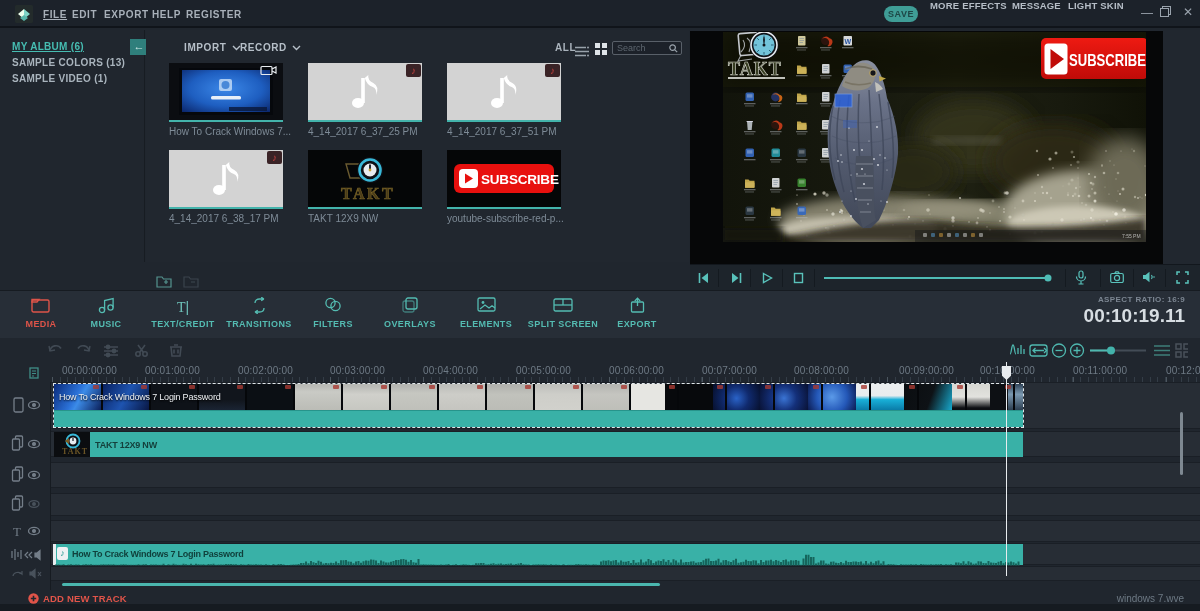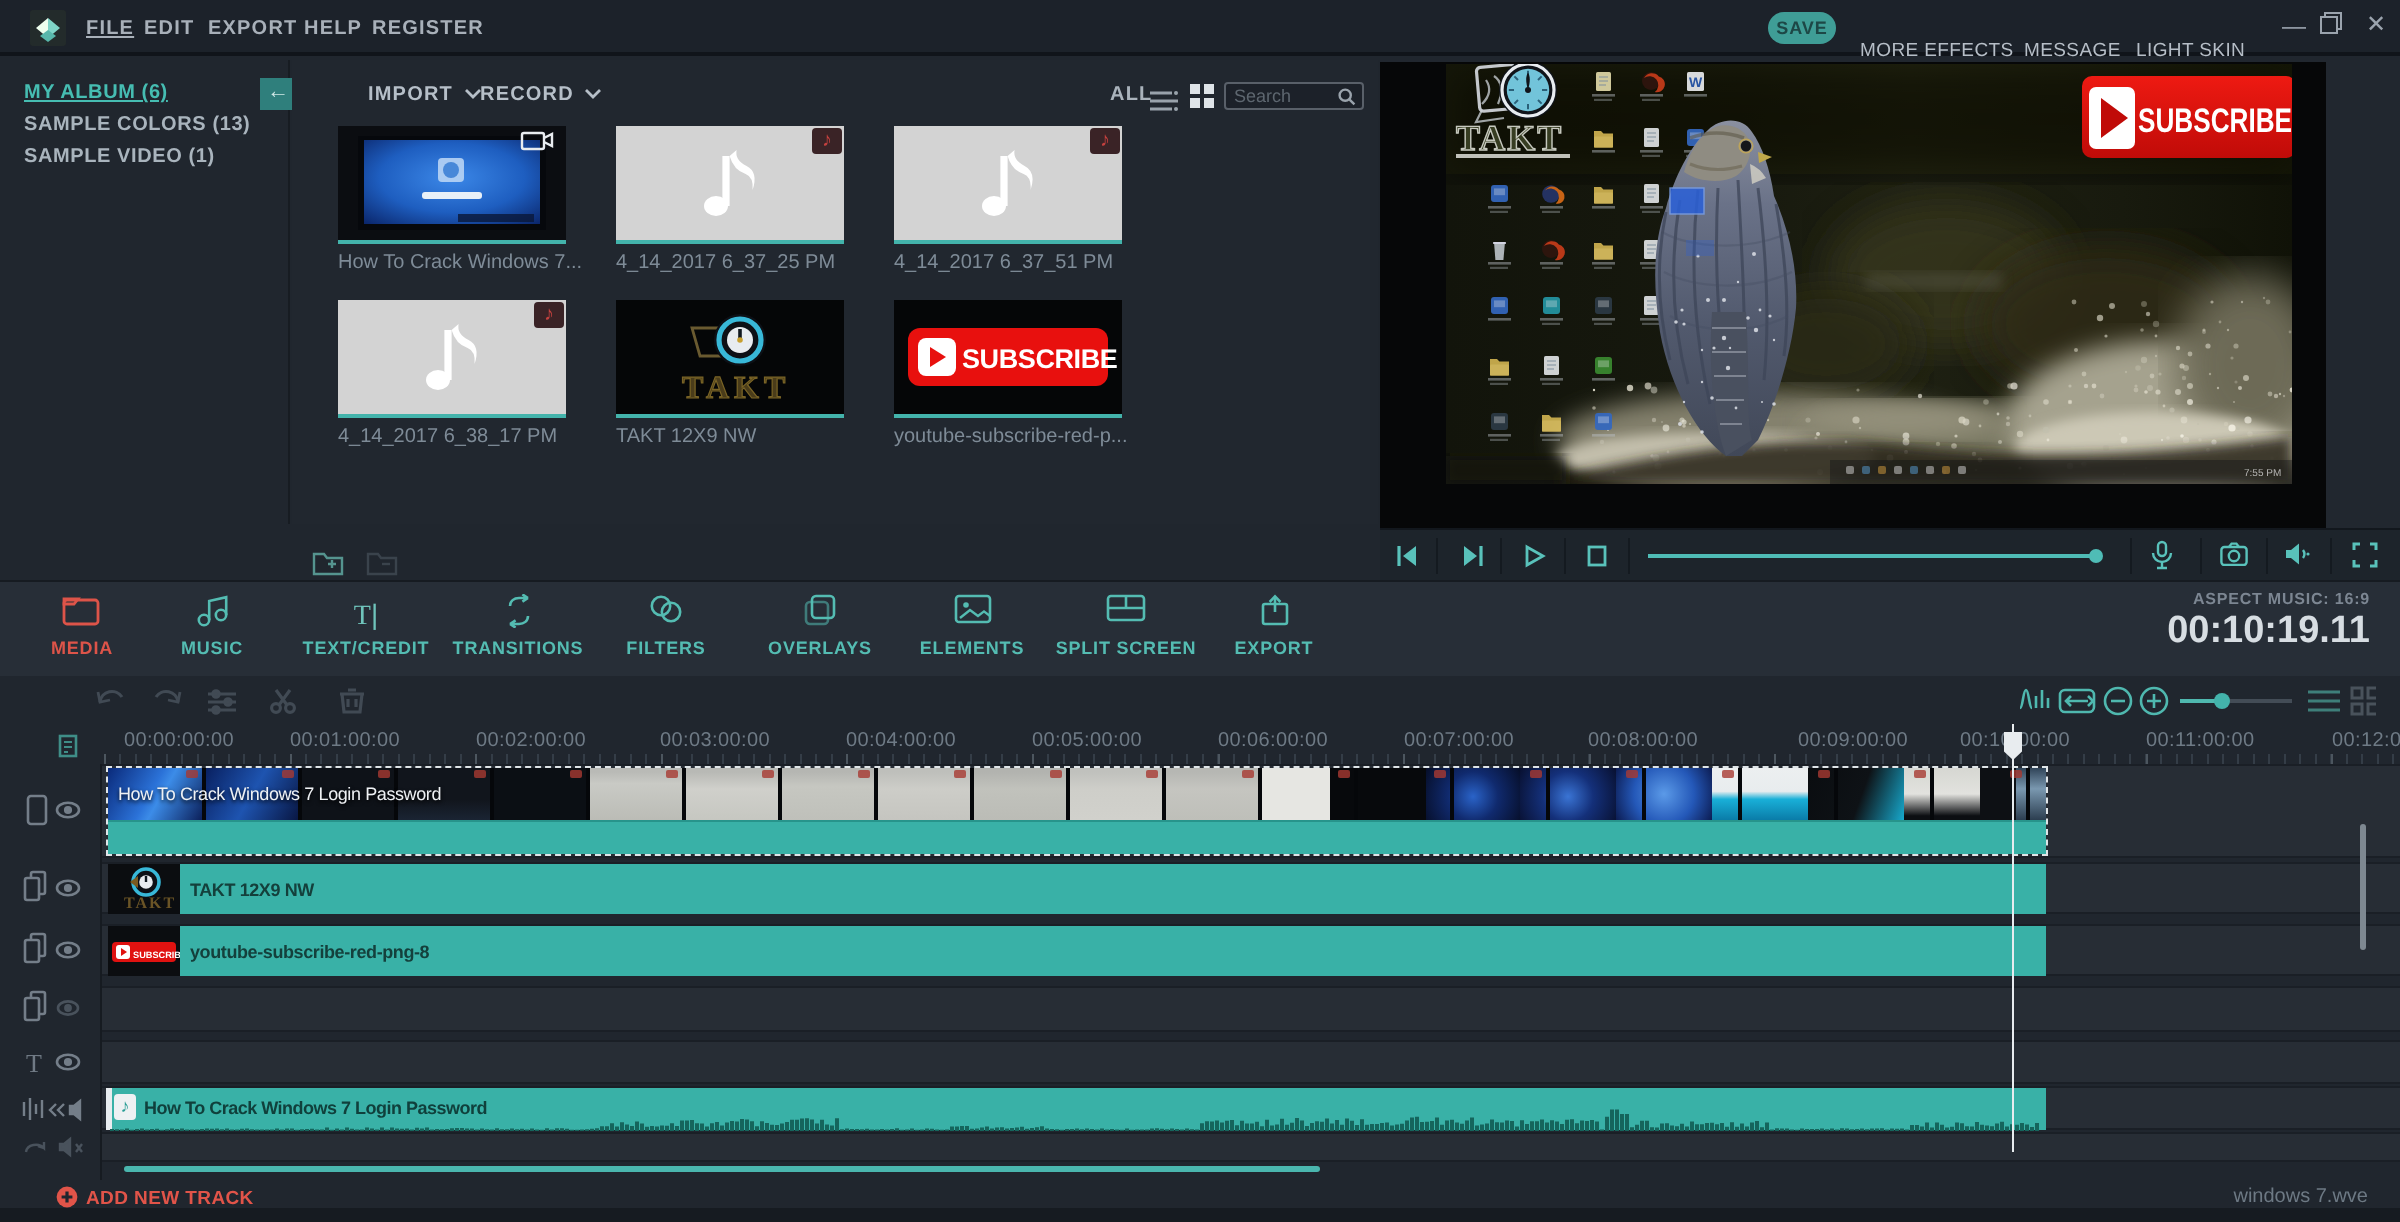--- a/index.html
+++ b/index.html
@@ -7,21 +7,21 @@
     font-family:"Liberation Sans", sans-serif; }
   #app { position:relative; width:1200px; height:611px; background:#20262e; }
   .abs { position:absolute; }
 
   
   #topbar { position:absolute; left:0; top:0; width:1200px; height:28px; background:#1c222a; border-bottom:2px solid #10141a; }
   #topbar .menu { position:absolute; top:9px; font-size:10px; font-weight:bold; color:#a8b0b9; letter-spacing:0.6px; }
   #logo { position:absolute; left:15px; top:5px; width:18px; height:18px; background:#262e28; border-radius:2px; overflow:hidden; }
   .savebtn { position:absolute; left:884px; top:6px; width:34px; height:16px; background:#3f9d96; border-radius:8px;
      color:#1d4746; font-size:9px; font-weight:bold; text-align:center; line-height:16px; letter-spacing:0.5px; }
-  #topbar .rmenu { position:absolute; top:20px; font-size:9.5px; font-weight:normal; color:#b6bec7; letter-spacing:0.2px; }
+  #topbar .rmenu { position:absolute; top:0; font-size:9.5px; font-weight:bold; color:#b6bec7; letter-spacing:0.2px; }
   .winbtn { position:absolute; top:0; color:#9aa3ad; font-size:12px; }
 
   
   #albums { position:absolute; left:0; top:30px; width:145px; height:232px; background:#20262e; border-right:1px solid #171c22; }
   .alb-active { position:absolute; left:12px; top:11px; color:#46bdb2; font-size:10px; font-weight:bold; text-decoration:underline; letter-spacing:0.3px;}
   .alb { position:absolute; left:12px; color:#a9b4bd; font-size:10px; font-weight:bold; letter-spacing:0.3px;}
   .backbtn { position:absolute; left:130px; top:9px; width:18px; height:16px; background:#2f7f7c; color:#cfe8e6; font-size:11px; text-align:center; line-height:15px; }
 
   #media { position:absolute; left:146px; top:30px; width:543px; height:232px; background:#21272f; }
   .mhdr { position:absolute; top:12px; color:#b6bfc8; font-size:10px; font-weight:bold; letter-spacing:0.6px; }
@@ -723,21 +723,21 @@
     <div class="mode" style="left:607px; width:60px;">
       <div class="mi"><svg width="15" height="16" viewBox="0 0 15 16">
             <rect x="1.5" y="5" width="12" height="10" rx="1" fill="none" stroke="#54bcb2" stroke-width="1.3"></rect>
             <line x1="7.5" y1="1.5" x2="7.5" y2="9" stroke="#54bcb2" stroke-width="1.3"></line>
             <path d="M4.8 4 L7.5 1.2 L10.2 4" fill="none" stroke="#54bcb2" stroke-width="1.3"></path>
           </svg></div>
       <div class="mt">EXPORT</div>
     </div>
   </div>
   <div id="aspect">
-    <div class="ar">ASPECT MUSIC: 16:9</div>
+    <div class="ar">ASPECT RATIO: 16:9</div>
     <div class="tc">00:10:19.11</div>
   </div>
 
   <div id="ttools">
     <svg class="abs" style="left:46px; top:4px;" width="150" height="16" viewBox="0 0 150 16">
       <g stroke="#414a54" stroke-width="1.6" fill="none">
         <path d="M4 9 a6 6 0 0 1 11 -2.5"></path>
           <path d="M3 4 l1 5 l5 -1" stroke-width="1.4"></path>
         <path d="M43 9 a6 6 0 0 0 -11 -2.5"></path>
           <path d="M44 4 l-1 5 l-5 -1" stroke-width="1.4"></path>
@@ -883,31 +883,20 @@
           <circle cx="19" cy="9" r="6.5" fill="#0d1016" stroke="#38b8d8" stroke-width="1.8"></circle>
           <circle cx="19" cy="9" r="3.4" fill="#e8ecf0"></circle>
             <path d="M19 9 V6" stroke="#101820" stroke-width="1.2"></path>
           <path d="M11 9 l4 -3 v6 Z" fill="#7a5a20"></path>
           <text x="8" y="22" font-family="Liberation Serif, serif" font-size="8" font-weight="bold" fill="#6a5426" letter-spacing="1">TAKT</text>
         </svg>
       </div>
       <div class="abs" style="left:41px; top:8px; color:#14403c; font-size:9px; letter-spacing:-0.2px; font-weight:bold;">TAKT 12X9 NW</div>
     </div>
 
-    <div class="abs teal" style="left:54px; top:81px; width:969px; height:25px;">
-      <div class="abs" style="left:0; top:0; width:36px; height:25px; background:#0b0d10;" id="sub-mini">
-        <svg width="36" height="25" viewBox="0 0 36 25">
-          <rect x="2" y="8" width="32" height="10" rx="2" fill="#e01210"></rect>
-          <rect x="4" y="9.5" width="7" height="7" rx="1.5" fill="#ffffff"></rect>
-          <path d="M6.5 11 L9.5 13 L6.5 15 Z" fill="#e01210"></path>
-          <text x="12.5" y="15.8" font-family="Liberation Sans, sans-serif" font-size="4.6" font-weight="bold" fill="#ffffff">SUBSCRIBE</text>
-        </svg>
-      </div>
-      <div class="abs" style="left:41px; top:8px; color:#14403c; font-size:9px; letter-spacing:-0.2px; font-weight:bold;">youtube-subscribe-red-png-8</div>
-    </div>
 
     <div class="abs teal" style="left:54px; top:162px; width:969px; height:21px;">
       <div class="abs" style="left:-1px; top:0; width:3px; height:21px; background:#e8ecef;"></div>
       <div class="abs" style="left:3px; top:3px; width:11px; height:13px; background:#eef1f3; border-radius:2px; color:#2a9d95; font-size:9px; text-align:center; line-height:13px;">♪</div>
       <div class="abs" style="left:18px; top:5px; color:#10403c; font-size:9px; letter-spacing:-0.25px; font-weight:bold; white-space:nowrap;">How To Crack Windows 7 Login Password</div>
       <div id="waveform" class="abs" style="left:0; top:2px; width:969px; height:21px;"><svg width="969" height="21" viewBox="0 0 969 21">
             <path d="M2 19.5 v-1.0 M4.5 19.5 v-0.9 M7.0 19.5 v-0.7 M9.5 19.5 v-1.3 M12.0 19.5 v-0.6 M14.5 19.5 v-1.0 M17.0 19.5 v-1.3 M19.5 19.5 v-0.7 M22.0 19.5 v-1.0 M24.5 19.5 v-1.1 M27.0 19.5 v-0.6 M29.5 19.5 v-0.9 M32.0 19.5 v-1.2 M34.5 19.5 v-1.0 M37.0 19.5 v-1.2 M39.5 19.5 v-0.7 M42.0 19.5 v-0.8 M44.5 19.5 v-0.7 M47.0 19.5 v-1.0 M49.5 19.5 v-1.3 M52.0 19.5 v-1.1 M54.5 19.5 v-1.2 M57.0 19.5 v-0.9 M59.5 19.5 v-1.2 M62.0 19.5 v-0.7 M64.5 19.5 v-0.8 M67.0 19.5 v-1.1 M69.5 19.5 v-1.2 M72.0 19.5 v-0.9 M74.5 19.5 v-0.7 M77.0 19.5 v-0.8 M79.5 19.5 v-0.8 M82.0 19.5 v-0.8 M84.5 19.5 v-1.2 M87.0 19.5 v-0.8 M89.5 19.5 v-1.3 M92.0 19.5 v-1.3 M94.5 19.5 v-0.6 M97.0 19.5 v-0.9 M99.5 19.5 v-1.0 M102.0 19.5 v-1.1 M104.5 19.5 v-0.8 M107.0 19.5 v-0.8 M109.5 19.5 v-1.7 M112.0 19.5 v-0.6 M114.5 19.5 v-1.3 M117.0 19.5 v-0.7 M119.5 19.5 v-1.7 M122.0 19.5 v-1.1 M124.5 19.5 v-0.7 M127.0 19.5 v-0.8 M129.5 19.5 v-1.8 M132.0 19.5 v-1.3 M134.5 19.5 v-0.8 M137.0 19.5 v-1.8 M139.5 19.5 v-0.8 M142.0 19.5 v-1.7 M144.5 19.5 v-1.3 M147.0 19.5 v-1.1 M149.5 19.5 v-1.3 M152.0 19.5 v-0.7 M154.5 19.5 v-1.6 M157.0 19.5 v-1.2 M159.5 19.5 v-1.8 M162.0 19.5 v-0.7 M164.5 19.5 v-1.0 M167.0 19.5 v-0.9 M169.5 19.5 v-1.0 M172.0 19.5 v-1.4 M174.5 19.5 v-1.5 M177.0 19.5 v-1.5 M179.5 19.5 v-1.2 M182.0 19.5 v-1.2 M184.5 19.5 v-0.8 M187.0 19.5 v-1.2 M189.5 19.5 v-0.9 M192.0 19.5 v-0.8 M194.5 19.5 v-1.4 M197.0 19.5 v-0.9 M199.5 19.5 v-0.9 M202.0 19.5 v-1.3 M204.5 19.5 v-0.9 M207.0 19.5 v-1.1 M209.5 19.5 v-0.7 M212.0 19.5 v-1.3 M214.5 19.5 v-0.8 M217.0 19.5 v-0.6 M219.5 19.5 v-1.4 M222.0 19.5 v-0.7 M224.5 19.5 v-1.4 M227.0 19.5 v-1.4 M229.5 19.5 v-1.1 M232.0 19.5 v-0.6 M234.5 19.5 v-0.6 M237.0 19.5 v-0.8 M239.5 19.5 v-0.9 M242.0 19.5 v-1.1 M244.5 19.5 v-1.4 M247.0 19.5 v-2.4 M249.5 19.5 v-2.4 M252.0 19.5 v-3.9 M254.5 19.5 v-2.2 M257.0 19.5 v-4.4 M259.5 19.5 v-3.3 M262.0 19.5 v-2.5 M264.5 19.5 v-4.7 M267.0 19.5 v-3.7 M269.5 19.5 v-2.1 M272.0 19.5 v-2.5 M274.5 19.5 v-2.2 M277.0 19.5 v-2.7 M279.5 19.5 v-2.6 M282.0 19.5 v-3.9 M284.5 19.5 v-2.5 M287.0 19.5 v-5.3 M289.5 19.5 v-5.3 M292.0 19.5 v-5.5 M294.5 19.5 v-3.9 M297.0 19.5 v-3.8 M299.5 19.5 v-2.2 M302.0 19.5 v-3.9 M304.5 19.5 v-4.5 M307.0 19.5 v-2.7 M309.5 19.5 v-4.2 M312.0 19.5 v-5.0 M314.5 19.5 v-4.8 M317.0 19.5 v-6.0 M319.5 19.5 v-5.8 M322.0 19.5 v-4.9 M324.5 19.5 v-2.4 M327.0 19.5 v-4.9 M329.5 19.5 v-4.0 M332.0 19.5 v-3.1 M334.5 19.5 v-3.0 M337.0 19.5 v-3.8 M339.5 19.5 v-4.5 M342.0 19.5 v-5.6 M344.5 19.5 v-5.6 M347.0 19.5 v-6.3 M349.5 19.5 v-6.4 M352.0 19.5 v-5.8 M354.5 19.5 v-3.7 M357.0 19.5 v-5.6 M359.5 19.5 v-3.2 M362.0 19.5 v-2.8 M364.5 19.5 v-6.4 M367.0 19.5 v-0.9 M369.5 19.5 v-1.2 M372.0 19.5 v-1.0 M374.5 19.5 v-1.0 M377.0 19.5 v-0.9 M379.5 19.5 v-1.1 M382.0 19.5 v-0.8 M384.5 19.5 v-0.8 M387.0 19.5 v-1.0 M389.5 19.5 v-0.8 M392.0 19.5 v-1.0 M394.5 19.5 v-1.4 M397.0 19.5 v-0.6 M399.5 19.5 v-0.7 M402.0 19.5 v-1.2 M404.5 19.5 v-0.6 M407.0 19.5 v-0.8 M409.5 19.5 v-1.3 M412.0 19.5 v-1.1 M414.5 19.5 v-0.8 M417.0 19.5 v-0.6 M419.5 19.5 v-0.8 M422.0 19.5 v-2.3 M424.5 19.5 v-2.2 M427.0 19.5 v-2.5 M429.5 19.5 v-2.5 M432.0 19.5 v-1.1 M434.5 19.5 v-1.3 M437.0 19.5 v-1.7 M439.5 19.5 v-2.3 M442.0 19.5 v-1.3 M444.5 19.5 v-1.7 M447.0 19.5 v-1.9 M449.5 19.5 v-1.2 M452.0 19.5 v-1.5 M454.5 19.5 v-1.8 M457.0 19.5 v-2.1 M459.5 19.5 v-1.1 M462.0 19.5 v-1.5 M464.5 19.5 v-1.9 M467.0 19.5 v-2.4 M469.5 19.5 v-1.3 M472.0 19.5 v-1.0 M474.5 19.5 v-0.9 M477.0 19.5 v-0.6 M479.5 19.5 v-1.0 M482.0 19.5 v-1.0 M484.5 19.5 v-1.3 M487.0 19.5 v-0.9 M489.5 19.5 v-1.3 M492.0 19.5 v-1.0 M494.5 19.5 v-0.7 M497.0 19.5 v-1.2 M499.5 19.5 v-0.8 M502.0 19.5 v-1.0 M504.5 19.5 v-0.7 M507.0 19.5 v-0.6 M509.5 19.5 v-1.3 M512.0 19.5 v-0.6 M514.5 19.5 v-0.7 M517.0 19.5 v-0.7 M519.5 19.5 v-0.7 M522.0 19.5 v-1.3 M524.5 19.5 v-1.4 M527.0 19.5 v-1.1 M529.5 19.5 v-0.9 M532.0 19.5 v-1.3 M534.5 19.5 v-1.0 M537.0 19.5 v-0.7 M539.5 19.5 v-1.2 M542.0 19.5 v-0.9 M544.5 19.5 v-0.8 M547.0 19.5 v-3.9 M549.5 19.5 v-4.9 M552.0 19.5 v-4.7 M554.5 19.5 v-5.2 M557.0 19.5 v-4.3 M559.5 19.5 v-5.1 M562.0 19.5 v-5.5 M564.5 19.5 v-2.9 M567.0 19.5 v-5.1 M569.5 19.5 v-3.7 M572.0 19.5 v-3.7 M574.5 19.5 v-4.6 M577.0 19.5 v-2.4 M579.5 19.5 v-5.6 M582.0 19.5 v-2.7 M584.5 19.5 v-3.2 M587.0 19.5 v-6.1 M589.5 19.5 v-3.1 M592.0 19.5 v-4.1 M594.5 19.5 v-6.5 M597.0 19.5 v-5.3 M599.5 19.5 v-2.5 M602.0 19.5 v-4.0 M604.5 19.5 v-4.9 M607.0 19.5 v-4.6 M609.5 19.5 v-6.3 M612.0 19.5 v-3.8 M614.5 19.5 v-5.5 M617.0 19.5 v-3.1 M619.5 19.5 v-6.2 M622.0 19.5 v-5.1 M624.5 19.5 v-3.0 M627.0 19.5 v-5.9 M629.5 19.5 v-3.1 M632.0 19.5 v-3.5 M634.5 19.5 v-3.5 M637.0 19.5 v-4.0 M639.5 19.5 v-4.2 M642.0 19.5 v-2.8 M644.5 19.5 v-3.3 M647.0 19.5 v-3.6 M649.5 19.5 v-5.2 M652.0 19.5 v-6.7 M654.5 19.5 v-7.1 M657.0 19.5 v-4.5 M659.5 19.5 v-4.6 M662.0 19.5 v-5.0 M664.5 19.5 v-6.8 M667.0 19.5 v-3.1 M669.5 19.5 v-5.2 M672.0 19.5 v-5.6 M674.5 19.5 v-4.3 M677.0 19.5 v-3.6 M679.5 19.5 v-5.2 M682.0 19.5 v-6.8 M684.5 19.5 v-2.7 M687.0 19.5 v-3.2 M689.5 19.5 v-3.7 M692.0 19.5 v-5.7 M694.5 19.5 v-4.4 M697.0 19.5 v-4.2 M699.5 19.5 v-5.3 M702.0 19.5 v-5.0 M704.5 19.5 v-2.3 M707.0 19.5 v-5.4 M709.5 19.5 v-3.5 M712.0 19.5 v-4.9 M714.5 19.5 v-4.9 M717.0 19.5 v-5.8 M719.5 19.5 v-4.3 M722.0 19.5 v-5.4 M724.5 19.5 v-4.7 M727.0 19.5 v-3.5 M729.5 19.5 v-5.6 M732.0 19.5 v-5.9 M734.5 19.5 v-3.9 M737.0 19.5 v-5.2 M739.5 19.5 v-5.0 M742.0 19.5 v-5.5 M744.5 19.5 v-4.8 M747.0 19.5 v-0.8 M749.5 19.5 v-7.1 M752.0 19.5 v-10.7 M754.5 19.5 v-10.7 M757.0 19.5 v-8.5 M759.5 19.5 v-8.5 M762.0 19.5 v-1.9 M764.5 19.5 v-3.1 M767.0 19.5 v-5.1 M769.5 19.5 v-5.1 M772.0 19.5 v-1.9 M774.5 19.5 v-1.8 M777.0 19.5 v-3.8 M779.5 19.5 v-3.9 M782.0 19.5 v-2.7 M784.5 19.5 v-2.4 M787.0 19.5 v-3.6 M789.5 19.5 v-2.3 M792.0 19.5 v-4.8 M794.5 19.5 v-3.4 M797.0 19.5 v-3.4 M799.5 19.5 v-4.0 M802.0 19.5 v-4.1 M804.5 19.5 v-3.4 M807.0 19.5 v-4.0 M809.5 19.5 v-2.1 M812.0 19.5 v-4.4 M814.5 19.5 v-2.1 M817.0 19.5 v-3.8 M819.5 19.5 v-2.3 M822.0 19.5 v-4.2 M824.5 19.5 v-5.0 M827.0 19.5 v-1.9 M829.5 19.5 v-4.2 M832.0 19.5 v-0.7 M834.5 19.5 v-1.4 M837.0 19.5 v-1.2 M839.5 19.5 v-1.2 M842.0 19.5 v-0.7 M844.5 19.5 v-0.6 M847.0 19.5 v-1.3 M849.5 19.5 v-1.0 M852.0 19.5 v-1.0 M854.5 19.5 v-1.0 M857.0 19.5 v-1.2 M859.5 19.5 v-0.9 M862.0 19.5 v-1.2 M864.5 19.5 v-0.7 M867.0 19.5 v-1.4 M869.5 19.5 v-1.2 M872.0 19.5 v-0.9 M874.5 19.5 v-1.0 M877.0 19.5 v-1.3 M879.5 19.5 v-0.9 M882.0 19.5 v-1.2 M884.5 19.5 v-1.3 M887.0 19.5 v-1.4 M889.5 19.5 v-0.8 M892.0 19.5 v-1.2 M894.5 19.5 v-1.1 M897.0 19.5 v-1.2 M899.5 19.5 v-0.7 M902.0 19.5 v-3.0 M904.5 19.5 v-3.0 M907.0 19.5 v-2.2 M909.5 19.5 v-4.2 M912.0 19.5 v-1.8 M914.5 19.5 v-4.2 M917.0 19.5 v-3.1 M919.5 19.5 v-1.8 M922.0 19.5 v-2.1 M924.5 19.5 v-4.3 M927.0 19.5 v-3.9 M929.5 19.5 v-2.4 M932.0 19.5 v-2.3 M934.5 19.5 v-4.5 M937.0 19.5 v-3.1 M939.5 19.5 v-2.8 M942.0 19.5 v-2.4 M944.5 19.5 v-3.7 M947.0 19.5 v-4.6 M949.5 19.5 v-2.2 M952.0 19.5 v-3.4 M954.5 19.5 v-3.1 M957.0 19.5 v-4.0 M959.5 19.5 v-3.2 M962.0 19.5 v-2.0 M964.5 19.5 v-4.0" stroke="#15655c" stroke-width="2"></path>
           </svg></div>
     </div>
 

